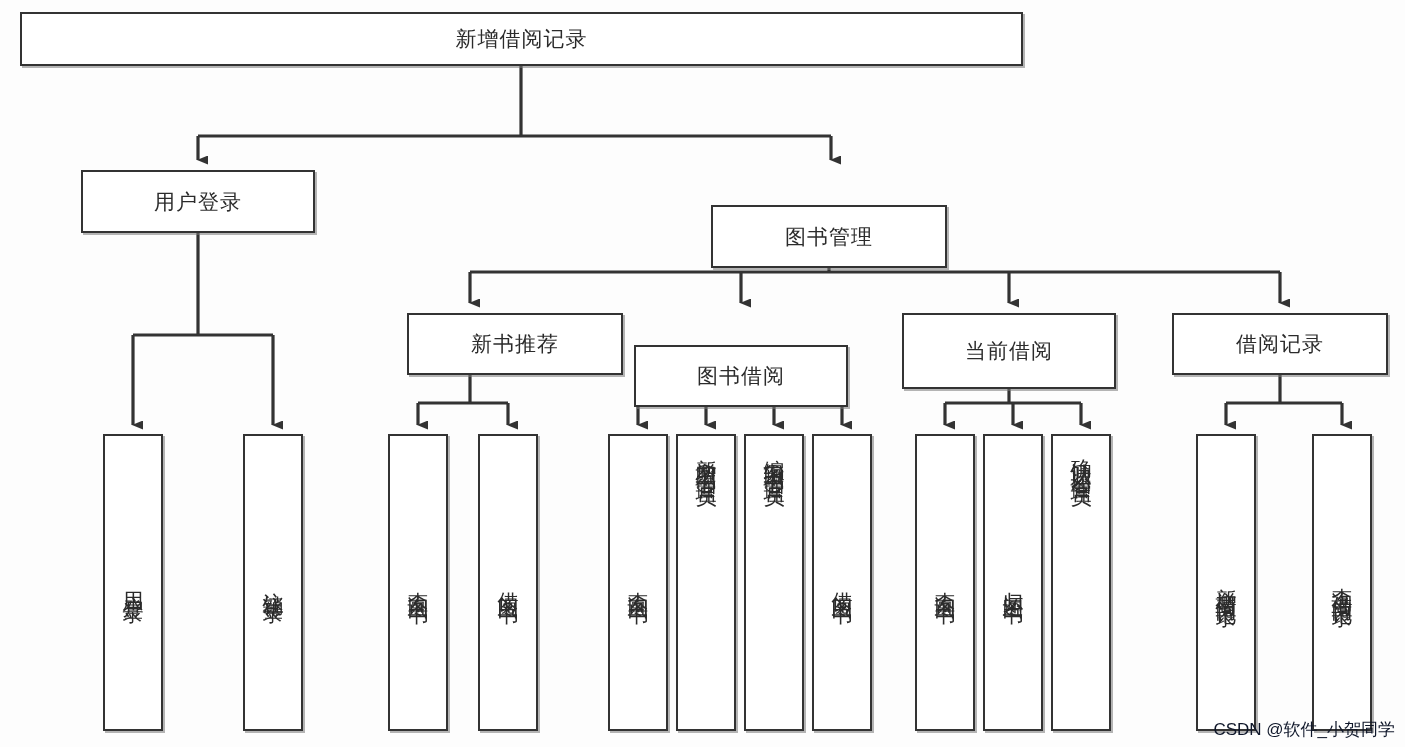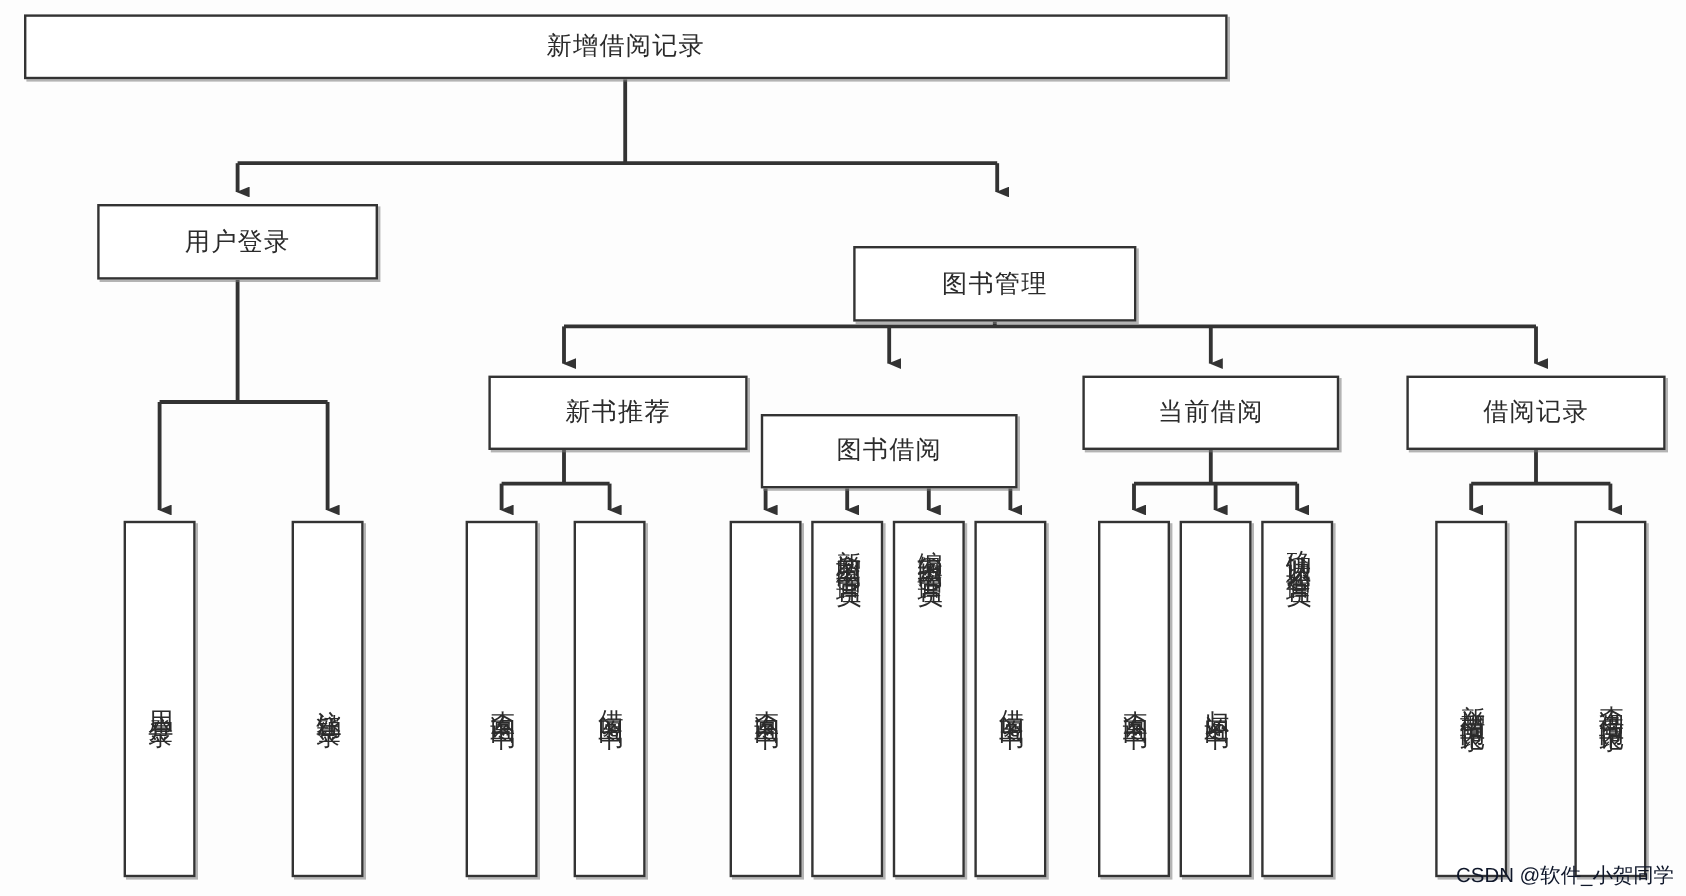--- a/index.html
+++ b/index.html
@@ -137,21 +137,21 @@
   </div>
 
   <div class="node-box shadowed" style="left:362px; top:313px; width:216px; height:62px;margin-left:45px;">
     <span class="node-label-h">新书推荐</span>
   </div>
 
   <div class="node-box shadowed" style="left:634px; top:313px; width:214px; height:62px;margin-top:32px;">
     <span class="node-label-h">图书借阅</span>
   </div>
 
-  <div class="node-box shadowed" style="left:902px; top:313px; width:214px; height:62px;">
+  <div class="node-box shadowed" style="left:902px; top:313px; width:214px; height:76px;">
     <span class="node-label-h">当前借阅</span>
   </div>
 
   <div class="node-box shadowed" style="left:1172px; top:313px; width:216px; height:62px;">
     <span class="node-label-h">借阅记录</span>
   </div>
 
   <div class="node-box shadowed" style="left:103px; top:434px; width:60px; height:297px;">
     <span class="node-label-v">用户登录</span>
   </div>

